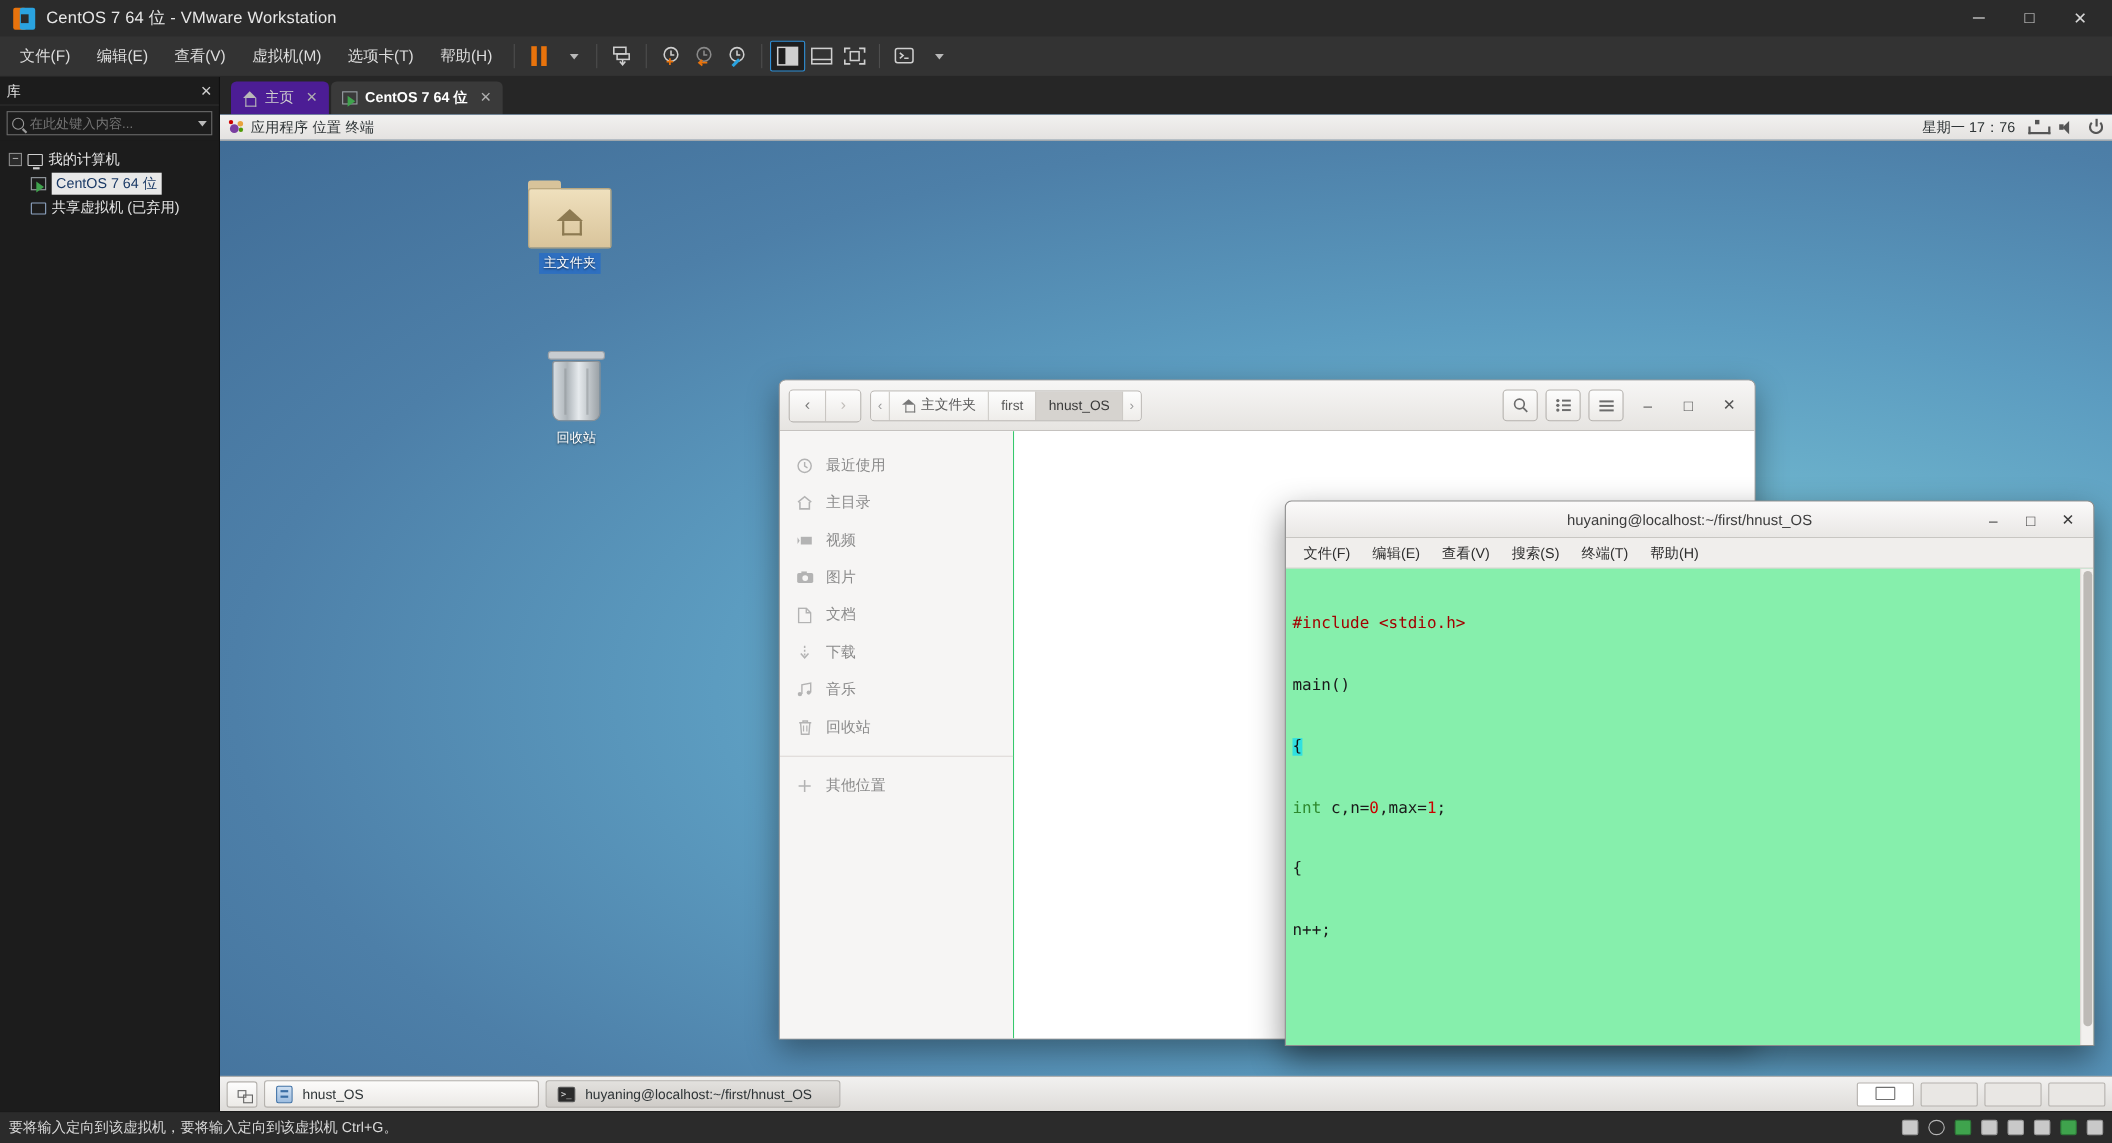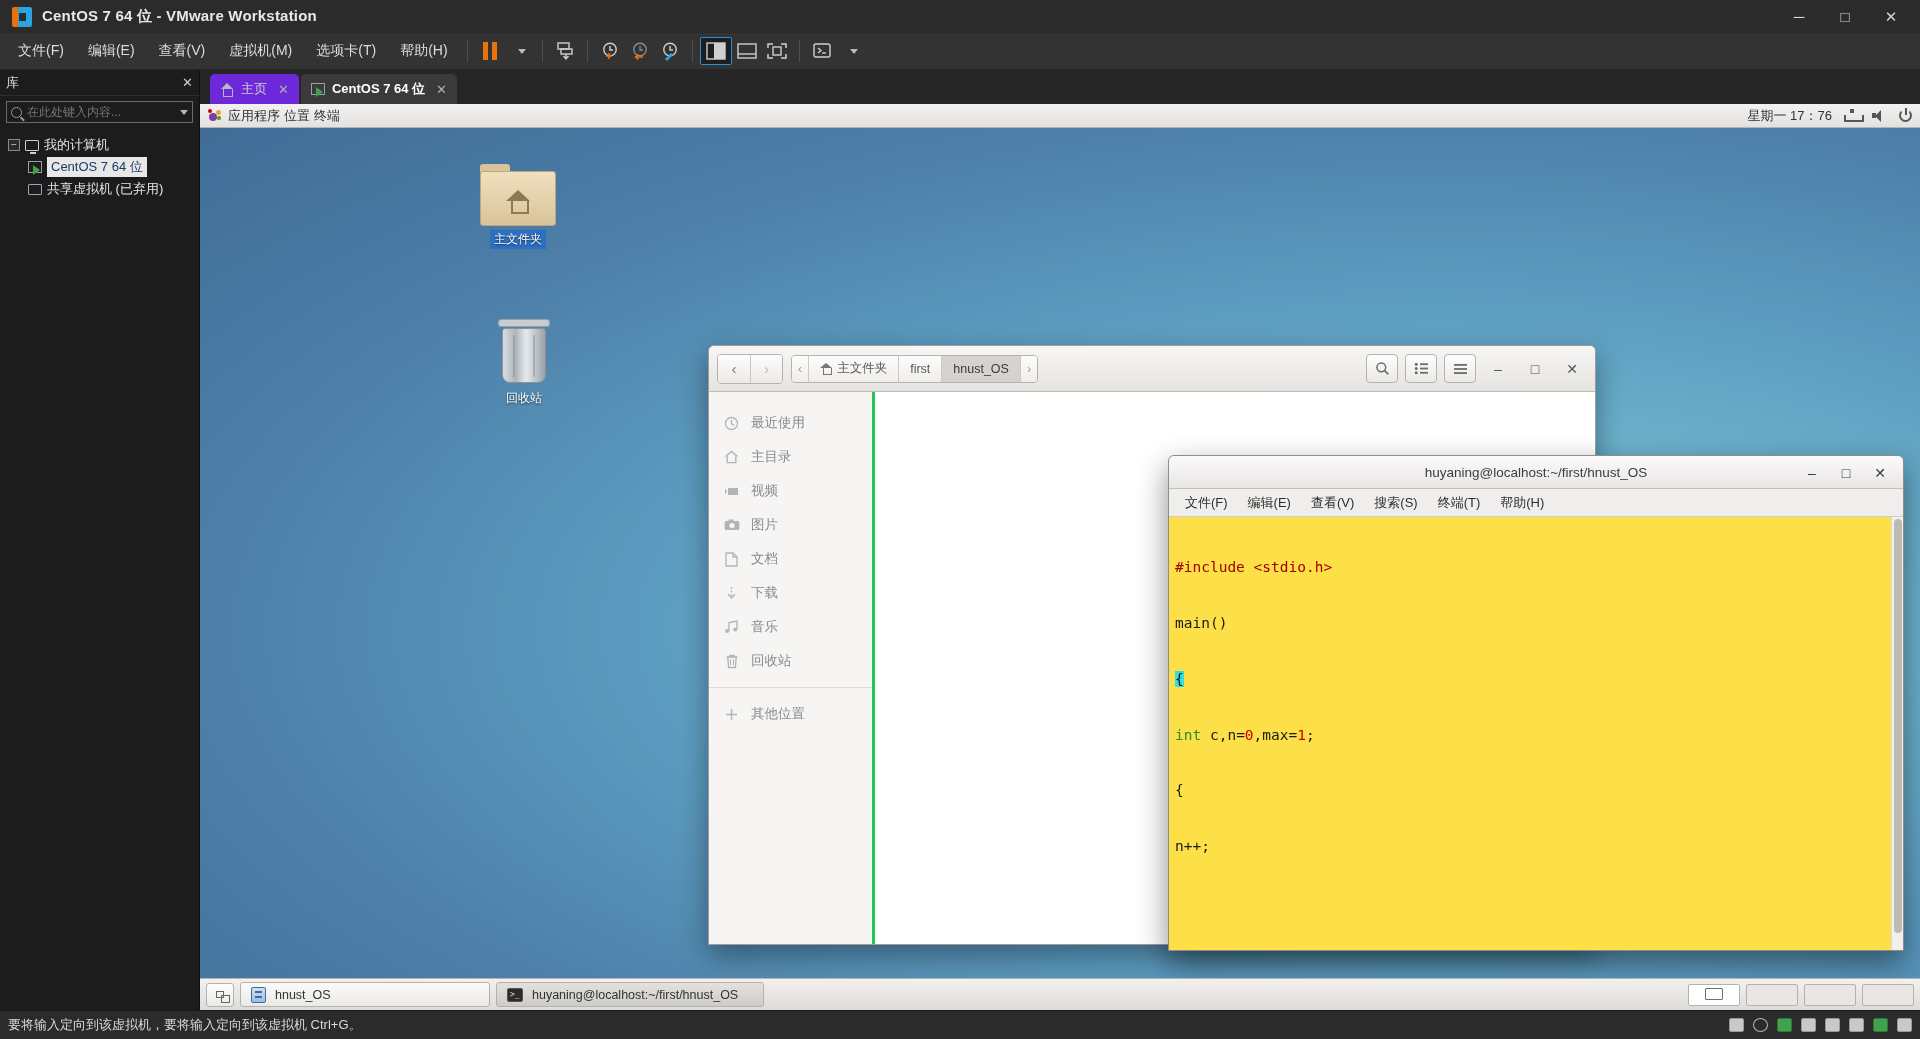--- a/index.html
+++ b/index.html
@@ -6,21 +6,21 @@
   html, body {
     width: 1920px; height: 1039px; overflow: hidden;
     font-family: "Liberation Sans", "DejaVu Sans", sans-serif;
     background: #2b2b2b;
   }
   .app { position: relative; width: 1920px; height: 1039px; background: #2b2b2b; display: flex; flex-direction: column; }
 
   
   .vm-titlebar {
     height: 33px; background: #2b2b2b; display: flex; align-items: center;
-    padding: 0 6px; flex: none; font-weight: bold;
+    padding: 0 6px; flex: none;
   }
   .vm-logo { width: 20px; height: 20px; margin: 0 10px 0 6px; position: relative; flex: none; }
   .vm-logo .sq1 { position: absolute; left: 0; top: 0; width: 12px; height: 20px; background: #e8730c; border-radius: 2px; }
   .vm-logo .sq2 { position: absolute; left: 6px; top: 0; width: 14px; height: 20px; background: #2aa3e0; border-radius: 2px; }
   .vm-logo .sq3 { position: absolute; left: 7px; top: 6px; width: 7px; height: 8px; background: #2b2b2b; }
   .vm-title-text { color: #e8e8e8; font-size: 15px; letter-spacing: .2px; }
   .vm-winbtns { margin-left: auto; display: flex; align-items: center; }
   .vm-winbtn { width: 46px; height: 33px; display: flex; align-items: center; justify-content: center;
     color: #d6d6d6; font-size: 15px; }
 
@@ -67,21 +67,21 @@
   .ic-monitor:after { content:''; position:absolute; left:4px; bottom:-4px; width:6px; height:2px; background:#cfcfcf; }
   .ic-vm { width: 14px; height: 12px; border: 1.5px solid #9aa0a6; position: relative; flex: none; }
   .ic-vm:after { content:''; position:absolute; left:4px; top:3px; border-left: 7px solid #3fa34d;
     border-top: 5px solid transparent; border-bottom: 5px solid transparent; }
   .ic-shared { width: 14px; height: 11px; border: 1.5px solid #8fa6c4; border-radius: 1px; flex: none; }
 
   
   .vm-stage { flex: 1; display: flex; flex-direction: column; min-width: 0; background: #1b1b1b; }
   .vm-tabs { height: 34px; background: #262626; display: flex; align-items: flex-end; padding-left: 10px; gap: 2px; flex: none; }
   .vm-tab { height: 30px; display: flex; align-items: center; gap: 7px; padding: 0 10px;
-    border-radius: 5px 5px 0 0; font-size: 13px; color: #cfcfcf; background: #6d28d9; }
+    border-radius: 5px 5px 0 0; font-size: 13px; color: #cfcfcf; background: #4c1d95; }
   .vm-tab.active { background: #3a3a3a; color: #ffffff; font-weight: bold; }
   .vm-tab .tclose { color: #b0b0b0; font-size: 13px; margin-left: 4px; }
   .ic-home { width: 14px; height: 13px; position: relative; flex: none; }
   .ic-home:before { content:''; position:absolute; top:0; left:1px; border-left:6px solid transparent;
     border-right:6px solid transparent; border-bottom:6px solid #b9b9b9; }
   .ic-home:after { content:''; position:absolute; top:6px; left:3px; width:8px; height:7px;
     border:1.5px solid #b9b9b9; border-top:0; }
 
   
   .guest { flex: 1; position: relative; overflow: hidden;
@@ -159,41 +159,41 @@
   .ic-home-sm:before { content:''; position:absolute; top:0; left:0; border-left:6px solid transparent;
     border-right:6px solid transparent; border-bottom:5px solid #777; }
   .ic-home-sm:after { content:''; position:absolute; top:5px; left:2.5px; width:7px; height:6px;
     border:1.3px solid #777; border-top:0; }
   .nt-right { margin-left: auto; display: flex; align-items: center; gap: 7px; }
   .nt-sq { width: 32px; height: 29px; border: 1px solid #b6b3af; border-radius: 4px; display: flex;
     align-items: center; justify-content: center; background: linear-gradient(#fdfdfd,#eceae7); color: #6c6c6c; }
   .nt-wb { width: 30px; height: 30px; display: flex; align-items: center; justify-content: center;
     color: #555; font-size: 14px; }
   .nt-main { flex: 1; display: flex; min-height: 0; }
-  .nt-side { width: 166px; background: #f6f5f4; border-right: 3px solid #22c55e; padding-top: 14px; flex: none; }
+  .nt-side { width: 213px; background: #f6f5f4; border-right: 1px solid #22c55e; padding-top: 14px; flex: none; }
   .nt-item { height: 34px; display: flex; align-items: center; gap: 11px; padding: 0 14px;
     font-size: 13.5px; color: #8b8b8b; }
   .nt-sep { height: 1px; background: #dcd9d6; margin: 9px 0; }
   .nt-ic { width: 17px; display: flex; justify-content: center; color: #b3b3b3; font-size: 14px; flex: none; }
   .nt-content { flex: 1; background: #fff; }
 
   
   .gterm { position: absolute; left: 968px; top: 351px; width: 736px; height: 496px;
     background: #f6f5f4; border: 1px solid #8d8d8d; border-radius: 6px 6px 0 0;
     box-shadow: 0 12px 30px rgba(0,0,0,.45); display: flex; flex-direction: column; overflow: hidden; }
   .gt-title { height: 33px; background: linear-gradient(#fbfafa, #e9e7e5); border-bottom: 1px solid #c4c1bd;
     display: flex; align-items: center; justify-content: center; position: relative; flex: none;
     border-radius: 6px 6px 0 0; }
   .gt-title-text { font-size: 13.5px; color: #3c3c3c; }
   .gt-wbtns { position: absolute; right: 6px; top: 0; height: 33px; display: flex; align-items: center; }
   .gt-wb { width: 34px; height: 33px; display: flex; align-items: center; justify-content: center; color: #3c3c3c; font-size: 14px; }
   .gt-menu { height: 28px; background: #f0eeec; border-bottom: 1px solid #cfccc8; display: flex; align-items: center;
     padding-left: 8px; gap: 4px; flex: none; }
   .gt-mi { font-size: 13px; color: #2e2e2e; padding: 3px 8px; }
-  .gt-screen { flex: 1; background: #fde047; position: relative; display: flex; min-height: 0; }
+  .gt-screen { flex: 1; background: #86efac; position: relative; display: flex; min-height: 0; }
   .gt-text { flex: 1; padding: 4px 6px 0 6px; font-family: "DejaVu Sans Mono", "Liberation Mono", monospace;
     font-size: 14.5px; line-height: 18.6px; color: #1a1a1a; white-space: pre; overflow: hidden; }
   .gt-scroll { width: 12px; background: #f2f0ee; border-left: 1px solid #dddad6; position: relative; flex: none; }
   .gt-scroll .thumb { position: absolute; left: 2px; top: 2px; width: 8px; height: 414px; background: #bdbab6; border-radius: 4px; }
   .c-pre { color: #a30000; }
   .c-str { color: #a30000; }
   .c-type { color: #2f8a2f; }
   .c-kw { color: #b05a00; }
   .c-num { color: #cc0000; }
   .c-match { background: #30e0e0; color: #111; }

